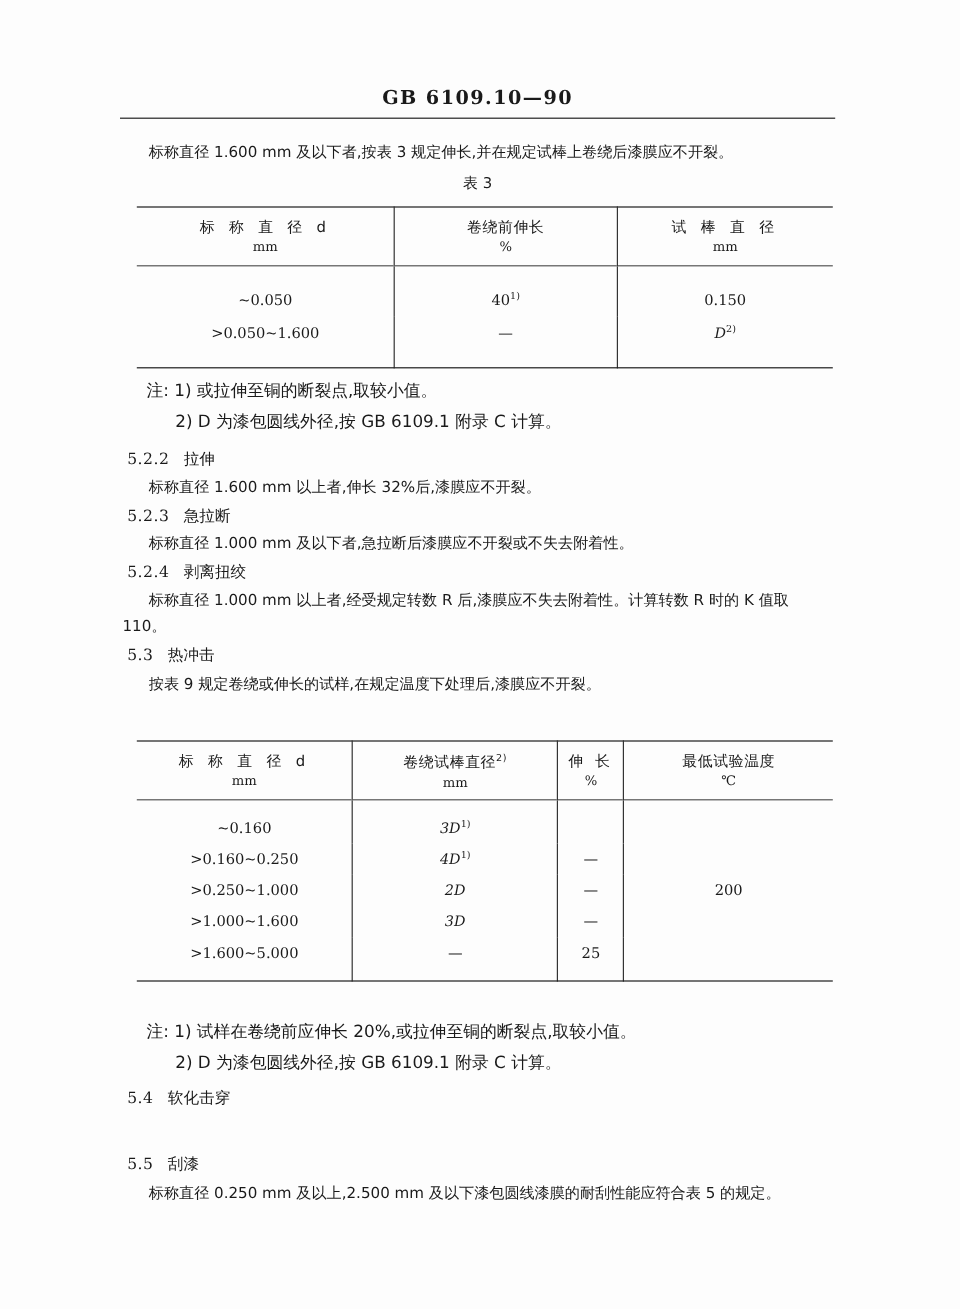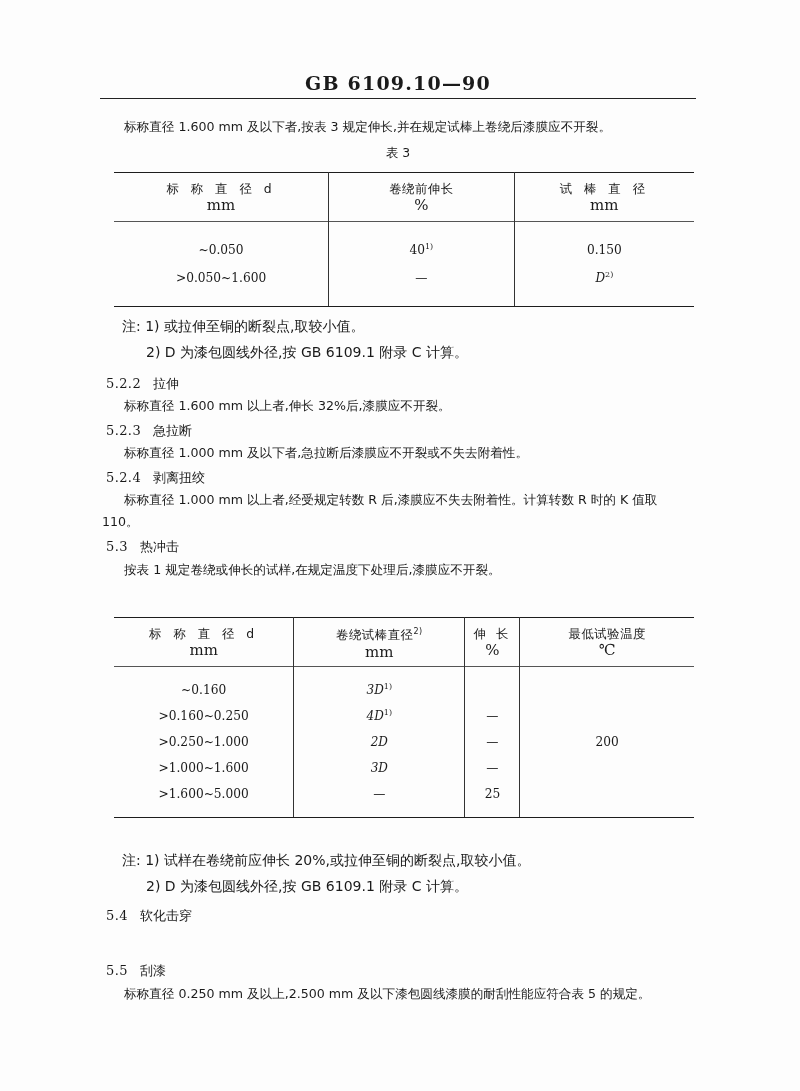--- a/index.html
+++ b/index.html
@@ -49,21 +49,21 @@
     z-index: 2;
   }
 
   
   .page-header {
     position: absolute;
     left: 100px;
     top: 72px;
     width: 596px;
     text-align: center;
-    font-size: 19px;
+    font-size: 16px;
     font-weight: bold;
     letter-spacing: 1.2px;
     font-family: "DejaVu Serif", "Liberation Serif", serif;
   }
   .header-rule {
     position: absolute;
     left: 100px;
     top: 98px;
     width: 596px;
     height: 0;
@@ -142,21 +142,21 @@
     height: 48px;
     line-height: 17px;
   }
   .th-main {
     letter-spacing: 4px;
     font-size: 12.4px;
   }
   .th-main.tight { letter-spacing: 0.5px; }
   .th-unit {
     font-family: "DejaVu Serif", "Liberation Serif", serif;
-    font-size: 15px;
+    font-size: 11px;
     letter-spacing: 0;
   }
   .body-cell {
     height: 26px;
     font-family: "DejaVu Serif", "Liberation Serif", serif;
     font-size: 12.2px;
   }
   .t3 .body-cell { height: 28px; }
   .dash { font-family: "DejaVu Sans", sans-serif; }
 </style>
@@ -230,21 +230,21 @@
 
     <div class="sec-head" style="left:106px; top:468px;">
       <span class="sec-num">5.2.4</span><span class="sec-title">剥离扭绞</span>
     </div>
     <div class="ptext" style="left:124px; top:490px;">标称直径 1.000 mm 以上者,经受规定转数 R 后,漆膜应不失去附着性。计算转数 R 时的 K 值取</div>
     <div class="ptext" style="left:102px; top:512px;">110。</div>
 
     <div class="sec-head" style="left:106px; top:537px;">
       <span class="sec-num">5.3</span><span class="sec-title">热冲击</span>
     </div>
-    <div class="ptext" style="left:124px; top:560px;">按表 1 规定卷绕或伸长的试样,在规定温度下处理后,漆膜应不开裂。</div>
+    <div class="ptext" style="left:124px; top:560px;">按表 9 规定卷绕或伸长的试样,在规定温度下处理后,漆膜应不开裂。</div>
 
 
     <table class="tbl t4" style="top:617px;">
       <colgroup>
         <col style="width:31%">
         <col style="width:29.5%">
         <col style="width:9.5%">
         <col style="width:30%">
       </colgroup>
       <thead>

